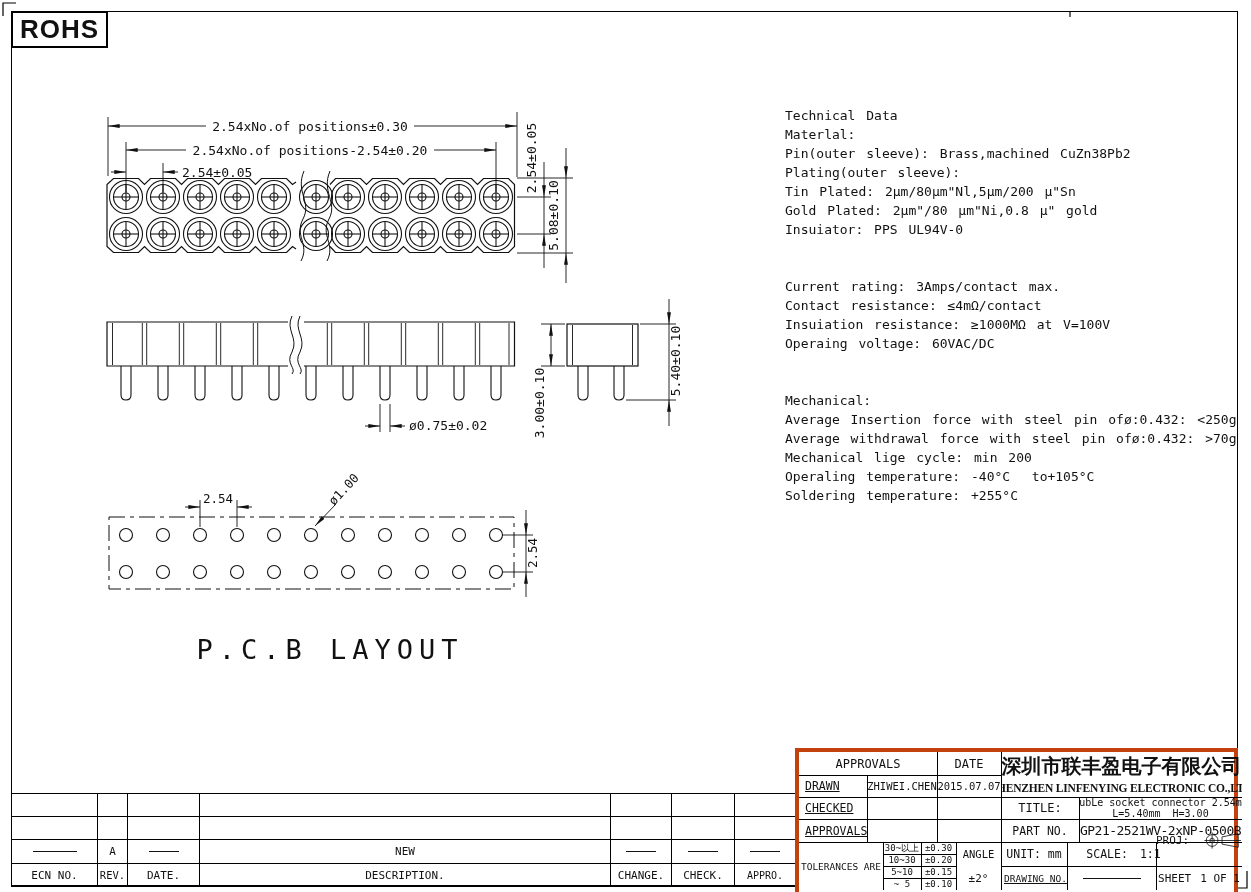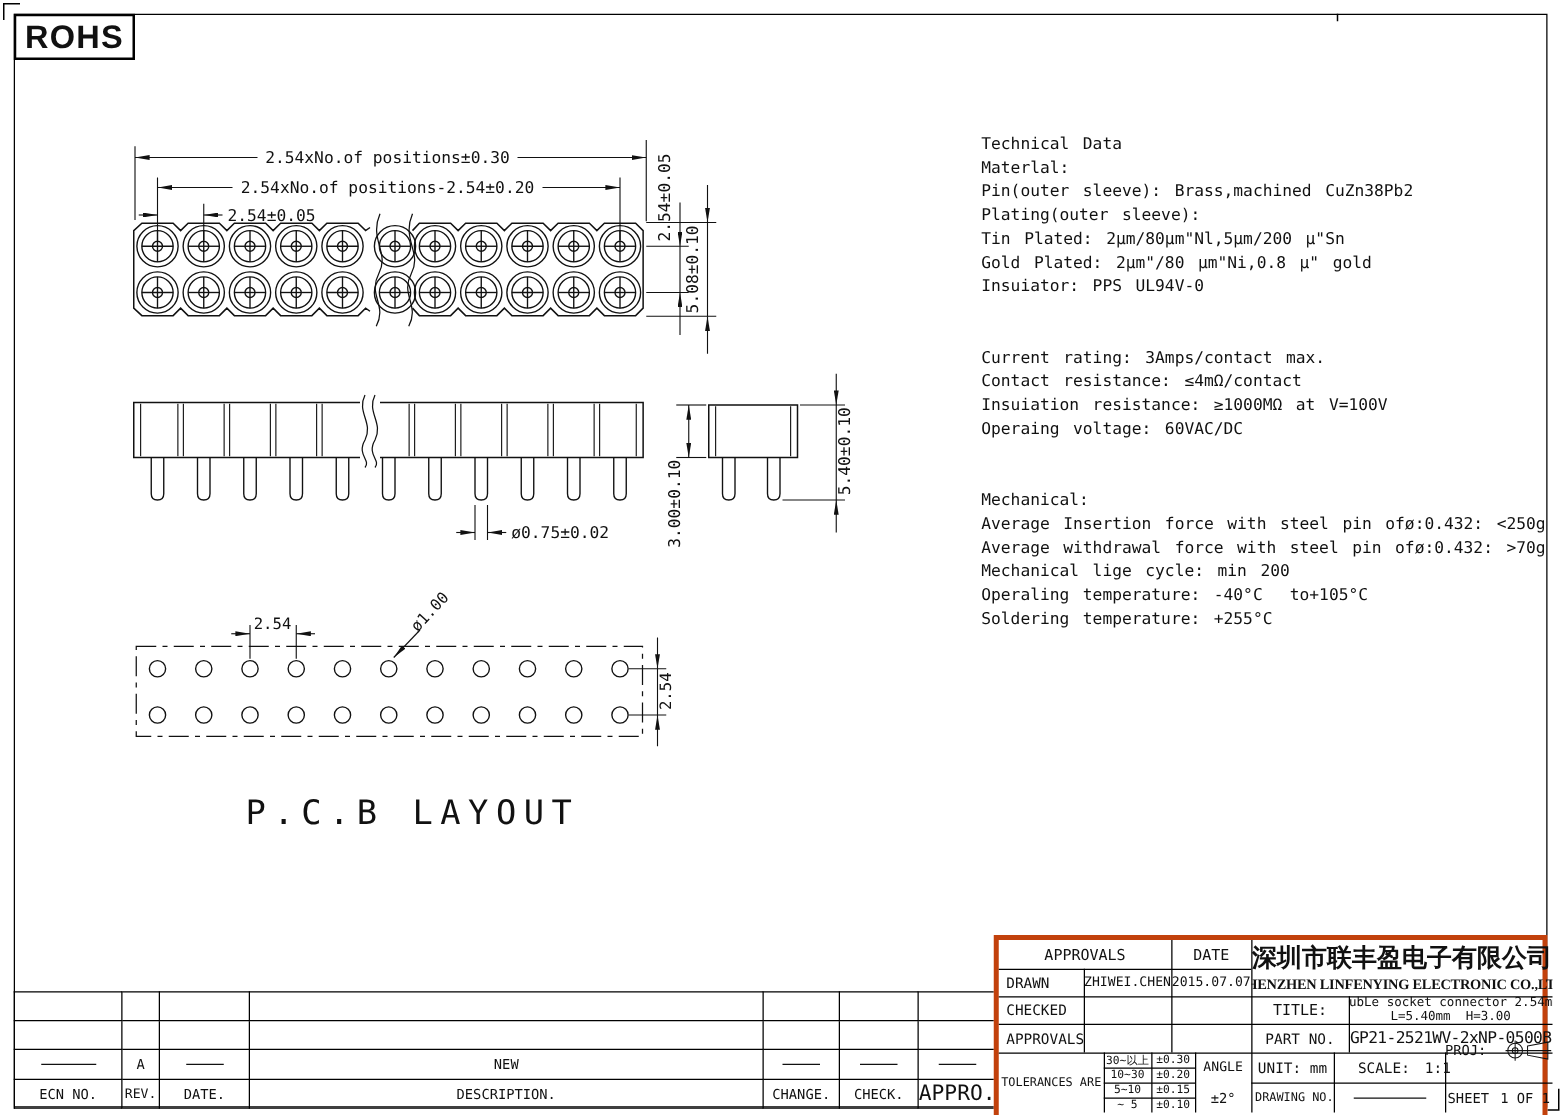--- a/index.html
+++ b/index.html
@@ -22,21 +22,21 @@
                font-size:11px;white-space:pre;overflow:hidden;}
   .dash{width:44px;height:0;border-top:1.4px solid #111;margin:0 auto;}
   .dash.sm{width:30px;}
   
   #titleblock{position:absolute;left:795px;top:748px;width:443px;height:154px;
               border:4px solid #c2410c;box-sizing:border-box;z-index:4;background:#fff;}
   .tb-v{position:absolute;width:1px;background:#000;}
   .tb-h{position:absolute;height:1px;background:#000;}
   .tb-cell{position:absolute;display:flex;align-items:center;overflow:hidden;white-space:pre;}
   .cc{justify-content:center;text-align:center;}
-  .lc{justify-content:flex-start;padding-left:6px;box-sizing:border-box;}
+  .lc{justify-content:flex-start;padding-left:6px;box-sizing:border-box;text-decoration:underline;}
   .company-cn{font-family:"DejaVu Sans",sans-serif;font-weight:bold;font-size:20px;letter-spacing:0px;}
   .company-en{font-family:"Liberation Serif",serif;font-weight:bold;font-size:11.5px;letter-spacing:-0.2px;}
   .two-line{flex-direction:column;justify-content:center;line-height:11px;font-size:10px;}
   .partno{font-size:13px;letter-spacing:-0.5px;}
 </style>
 </head>
 <body>
 
 <div id="page">
 
@@ -287,21 +287,21 @@
       <td><div class="dash sm"></div></td>
       <td><div class="dash sm"></div></td>
     </tr>
     <tr style="height:23px">
       <td>ECN NO.</td>
       <td style="font-size:10.5px">REV.</td>
       <td>DATE.</td>
       <td>DESCRIPTION.</td>
       <td style="font-size:11px">CHANGE.</td>
       <td style="font-size:11px">CHECK.</td>
-      <td style="font-size:17px">APPRO.</td>
+      <td style="font-size:10px">APPRO.</td>
     </tr>
   </tbody>
     </table>
 
   <div id="titleblock">
 
     <div class="tb-v" style="left:68px;top:23px;height:67px"></div>
     <div class="tb-v" style="left:138px;top:0;height:90px"></div>
     <div class="tb-v" style="left:202px;top:0;height:138px"></div>
     <div class="tb-v" style="left:280px;top:45px;height:45px"></div>

